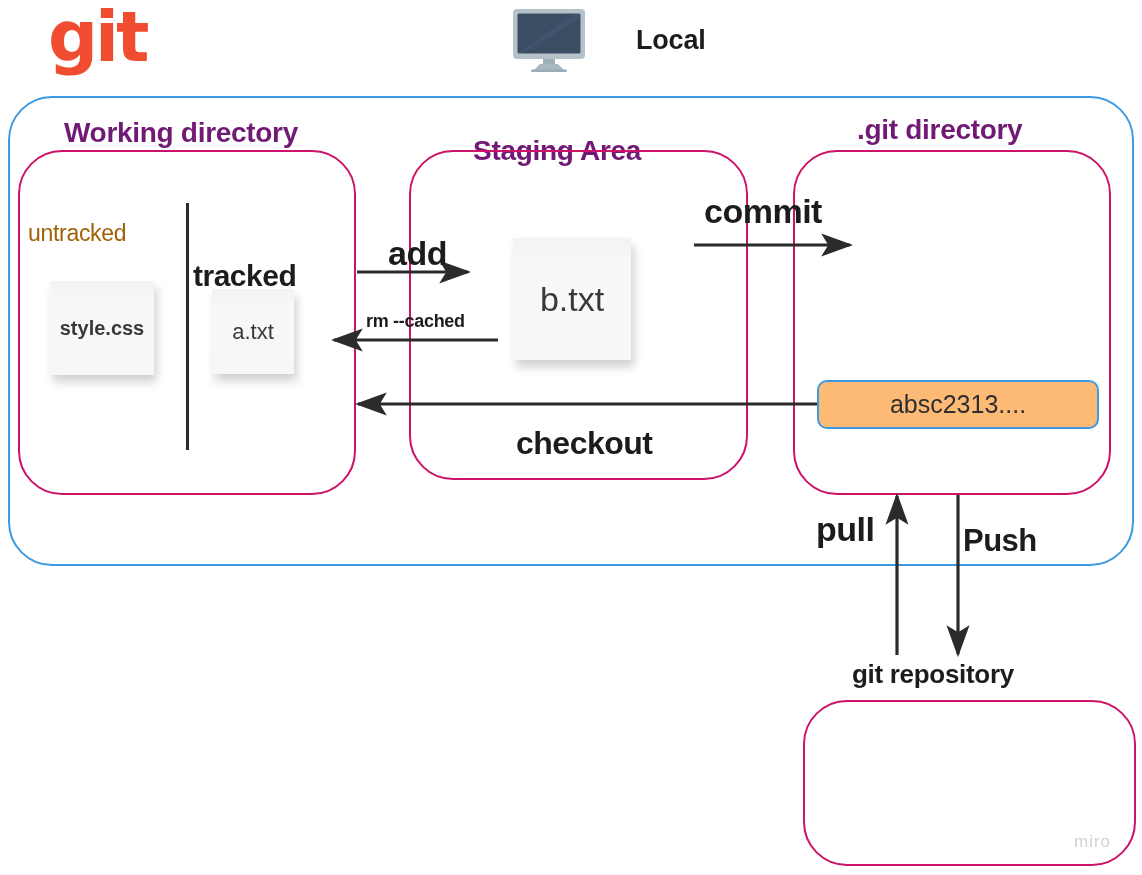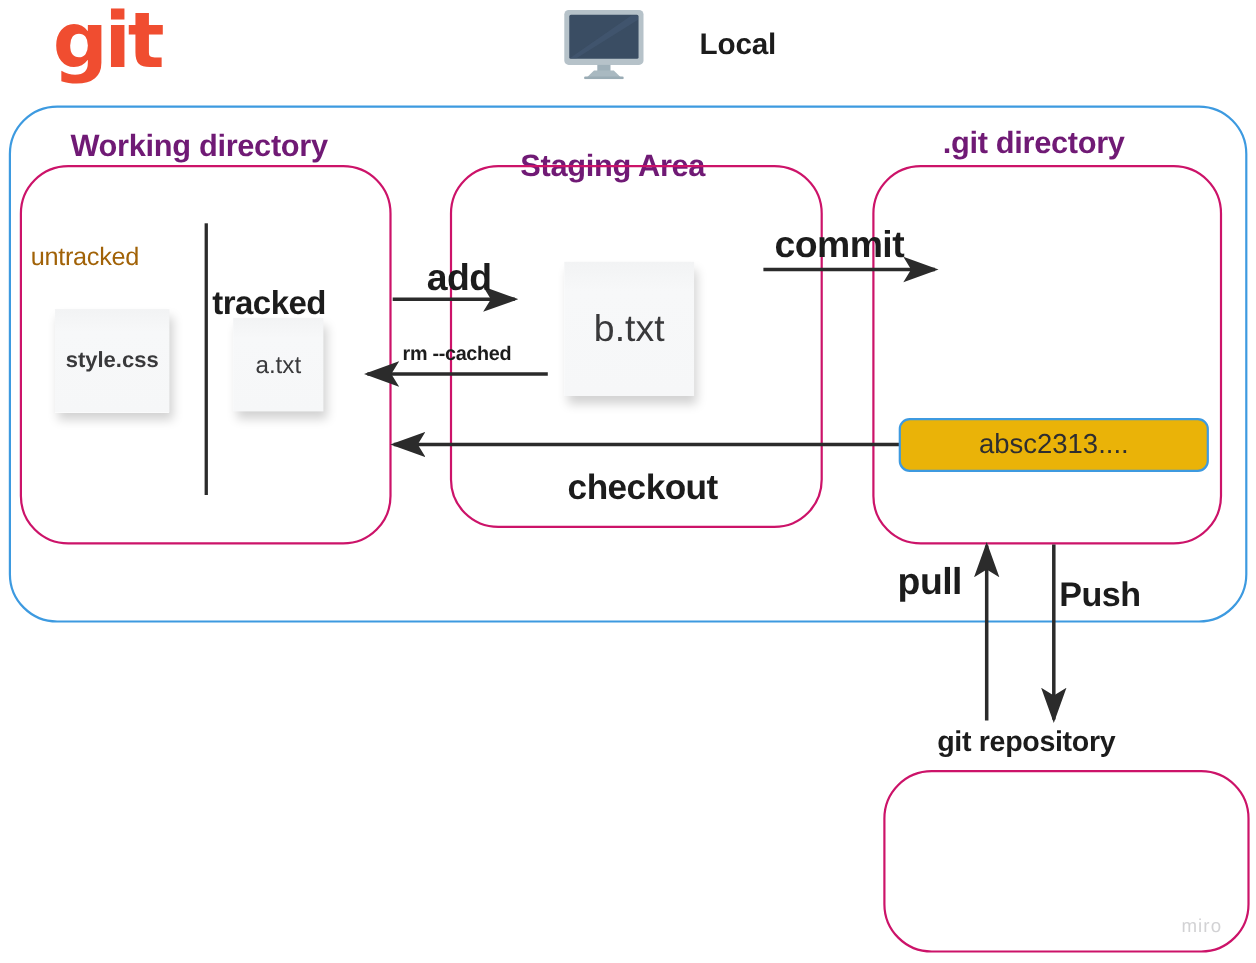--- a/index.html
+++ b/index.html
@@ -125,41 +125,41 @@
 
   
   .arrow-label {
     position: absolute;
     font-weight: bold;
     color: #1c1c1c;
     white-space: nowrap;
   }
   #lbl-add      { left: 388px; top: 234px; font-size: 34px; letter-spacing: -0.5px; }
   #lbl-rmcached { left: 366px; top: 311px; font-size: 18px; letter-spacing: -0.3px; }
-  #lbl-commit   { left: 704px; top: 192px; font-size: 34px; letter-spacing: -0.5px; margin-top: 12px; }
+  #lbl-commit   { left: 704px; top: 192px; font-size: 34px; letter-spacing: -0.5px; }
   #lbl-checkout { left: 516px; top: 425px; font-size: 32px; letter-spacing: -0.5px; }
   #lbl-pull     { left: 816px; top: 510px; font-size: 34px; letter-spacing: -0.5px; }
   #lbl-push     { left: 963px; top: 523px; font-size: 31px; letter-spacing: -0.5px; }
   #lbl-repo     { left: 852px; top: 659px; font-size: 26px; letter-spacing: -0.3px; }
 
   #arrows-svg {
     position: absolute;
     left: 0; top: 0;
     width: 1142px; height: 875px;
     pointer-events: none;
   }
 
   
   #commit-chip {
     position: absolute;
     left: 817px; top: 380px;
     width: 282px; height: 49px;
     border: 2px solid #3d9ae0;
     border-radius: 10px;
-    background: #eab308;
+    background: #fdba74;
     display: flex;
     align-items: center;
     justify-content: center;
     font-size: 25px;
     color: #2e2e30;
   }
 
   
   #miro {
     position: absolute;

